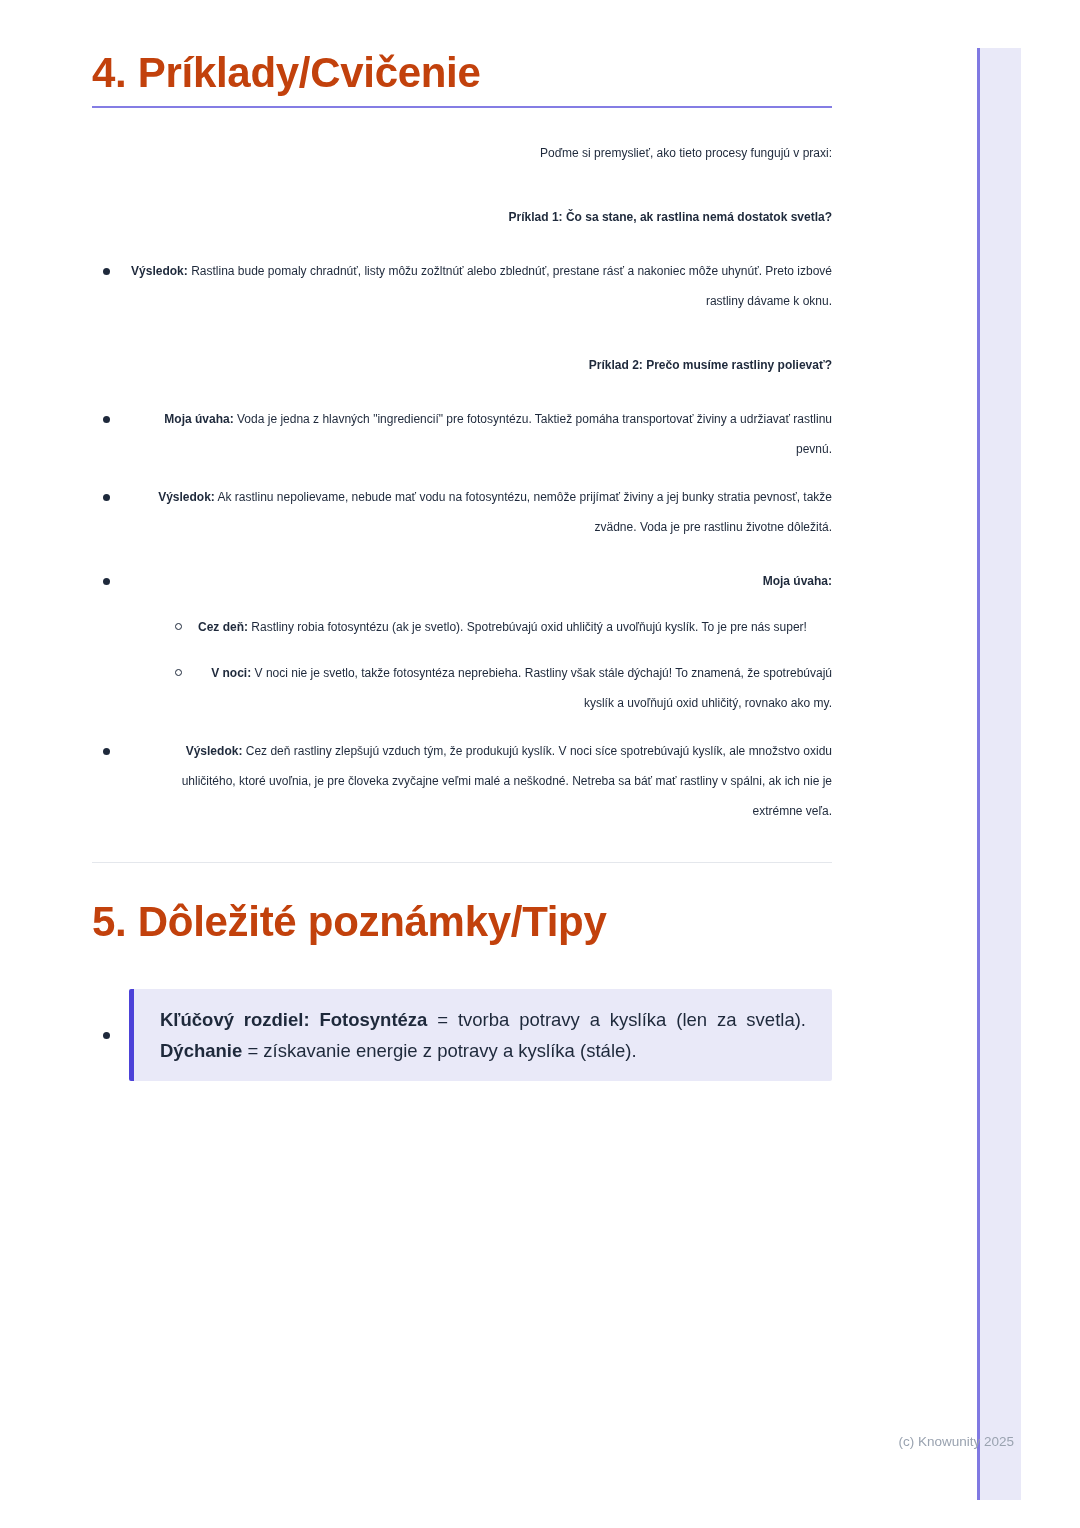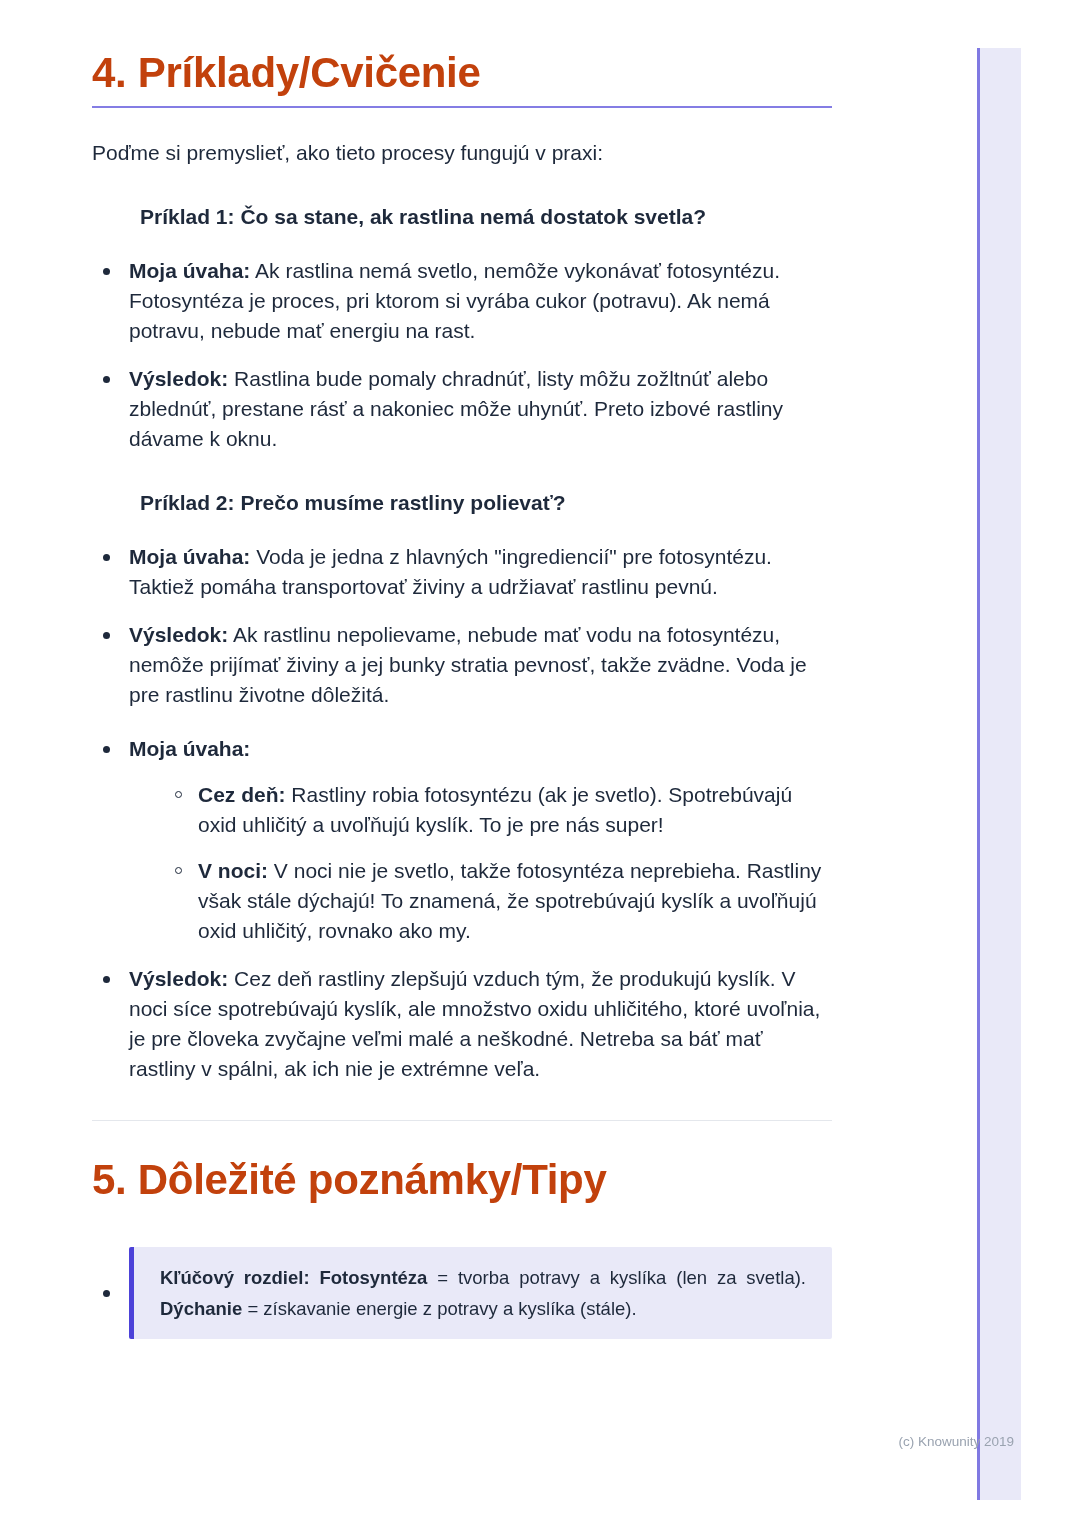--- a/index.html
+++ b/index.html
@@ -15,21 +15,21 @@
 
   .h-purple {
     color:#c2410c;
     font-size:42px;
     font-weight:700;
     letter-spacing:-0.3px;
     line-height:38px;
   }
   .title-rule { height:2px; background:#847de4; margin-top:14px; }
 
-  .body-text { font-size:21px; line-height:30px; }
+  .body-text { font-size:12px; line-height:30px;text-align:right; }
   .intro { margin-top:30px; }
   .ex-heading { margin-top:34px; font-weight:700;margin-left:48px; }
 
   .ul { margin-top:24px; }
   .li { display:flex; margin-bottom:18px; }
   .li:last-child { margin-bottom:0; }
   .disc {
     flex:0 0 auto; width:7px; height:7px; border-radius:50%;
     background:#1e293b; margin:12px 19px 0 11px;
   }
@@ -74,24 +74,20 @@
 
   <h2 class="h-purple">4. Príklady/Cvičenie</h2>
   <div class="title-rule"></div>
 
   <p class="body-text intro">Poďme si premyslieť, ako tieto procesy fungujú v praxi:</p>
 
   <h3 class="body-text ex-heading">Príklad 1: Čo sa stane, ak rastlina nemá dostatok svetla?</h3>
   <div class="ul">
     <div class="li">
       <span class="disc"></span>
-      <p class="body-text"><span class="lead">Moja úvaha:</span> <span>Ak rastlina nemá svetlo, nemôže vykonávať fotosyntézu. Fotosyntéza je proces, pri ktorom si vyrába cukor (potravu). Ak nemá potravu, nebude mať energiu na rast.</span></p>
-    </div>
-    <div class="li">
-      <span class="disc"></span>
       <p class="body-text"><span class="lead">Výsledok:</span> <span>Rastlina bude pomaly chradnúť, listy môžu zožltnúť alebo zblednúť, prestane rásť a nakoniec môže uhynúť. Preto izbové rastliny dávame k oknu.</span></p>
     </div>
   </div>
 
   <h3 class="body-text ex-heading">Príklad 2: Prečo musíme rastliny polievať?</h3>
   <div class="ul">
     <div class="li">
       <span class="disc"></span>
       <p class="body-text"><span class="lead">Moja úvaha:</span> <span>Voda je jedna z hlavných "ingrediencií" pre fotosyntézu. Taktiež pomáha transportovať živiny a udržiavať rastlinu pevnú.</span></p>
     </div>
@@ -128,13 +124,13 @@
 
   <div class="li callout-li">
     <span class="disc"></span>
     <div class="callout"><span class="lead">Kľúčový rozdiel: Fotosyntéza</span><span> = tvorba potravy a kyslíka (len za svetla). </span><span class="lead">Dýchanie</span><span> = získavanie energie z potravy a kyslíka (stále).</span></div>
   </div>
 
 </div>
 
 <div class="edge-strip"></div>
 
-<div class="footer">(c) Knowunity 2019</div>
+<div class="footer">(c) Knowunity 2025</div>
 
 </body></html>

